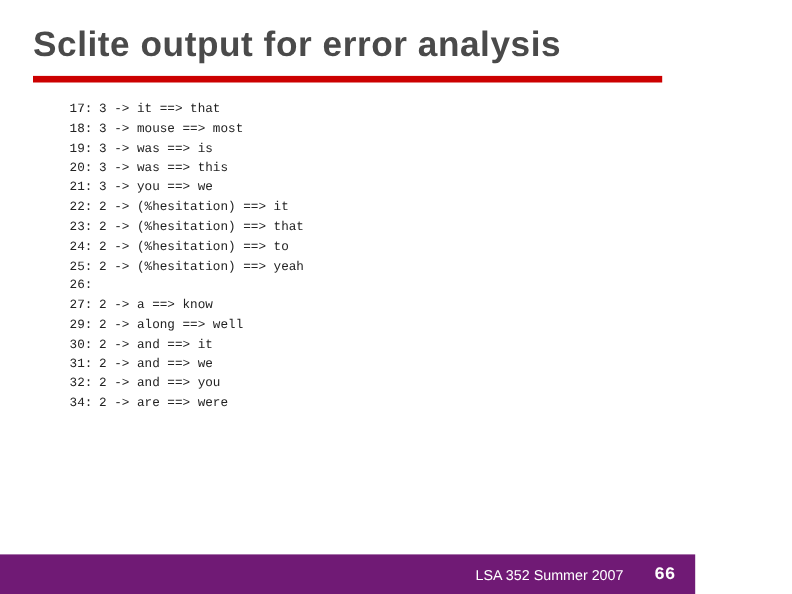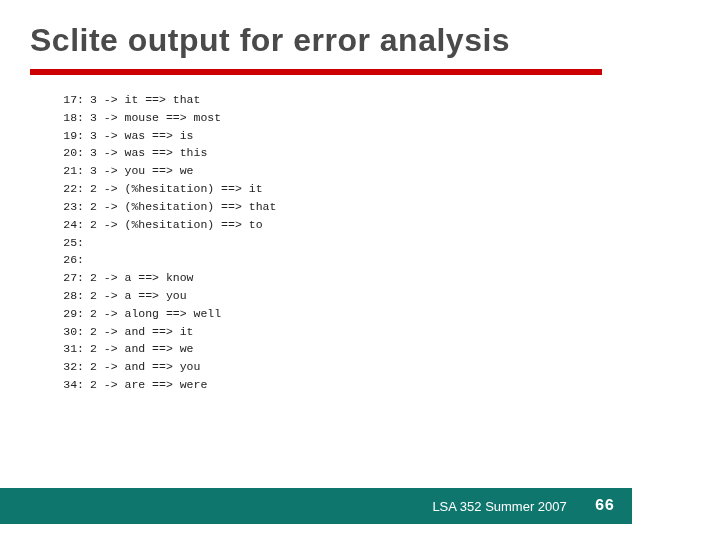--- a/index.html
+++ b/index.html
@@ -54,25 +54,25 @@
 
     .line-num {
       min-width: 30px;
       text-align: right;
       padding-right: 6px;
       color: #222;
     }
 
     .footer {
       position: absolute;
-      bottom: 16px;
+      bottom: 0;
       left: 0;
       right: 0;
       height: 36px;
-      background: #0f766e;
+      background: #701a75;
       display: flex;
       align-items: center;
       justify-content: flex-end;
       padding: 0 18px;
     }
 
     .footer-text {
       color: #ffffff;
       font-size: 13px;
       font-weight: normal;
@@ -126,31 +126,28 @@
         <div class="code-line">
           <span class="line-num">23:</span>
           <span>2 -&gt;  (%hesitation) ==&gt; that</span>
         </div>
         <div class="code-line">
           <span class="line-num">24:</span>
           <span>2 -&gt;  (%hesitation) ==&gt; to</span>
         </div>
         <div class="code-line">
           <span class="line-num">25:</span>
+          <span>2 -&gt;  (%hesitation) ==&gt; yeah</span>
         </div>
         <div class="code-line">
           <span class="line-num">26:</span>
         </div>
         <div class="code-line">
           <span class="line-num">27:</span>
           <span>2 -&gt;  a ==&gt; know</span>
-        </div>
-        <div class="code-line">
-          <span class="line-num">28:</span>
-          <span>2 -&gt;  a ==&gt; you</span>
         </div>
         <div class="code-line">
           <span class="line-num">29:</span>
           <span>2 -&gt;  along ==&gt; well</span>
         </div>
         <div class="code-line">
           <span class="line-num">30:</span>
           <span>2 -&gt;  and ==&gt; it</span>
         </div>
         <div class="code-line">

